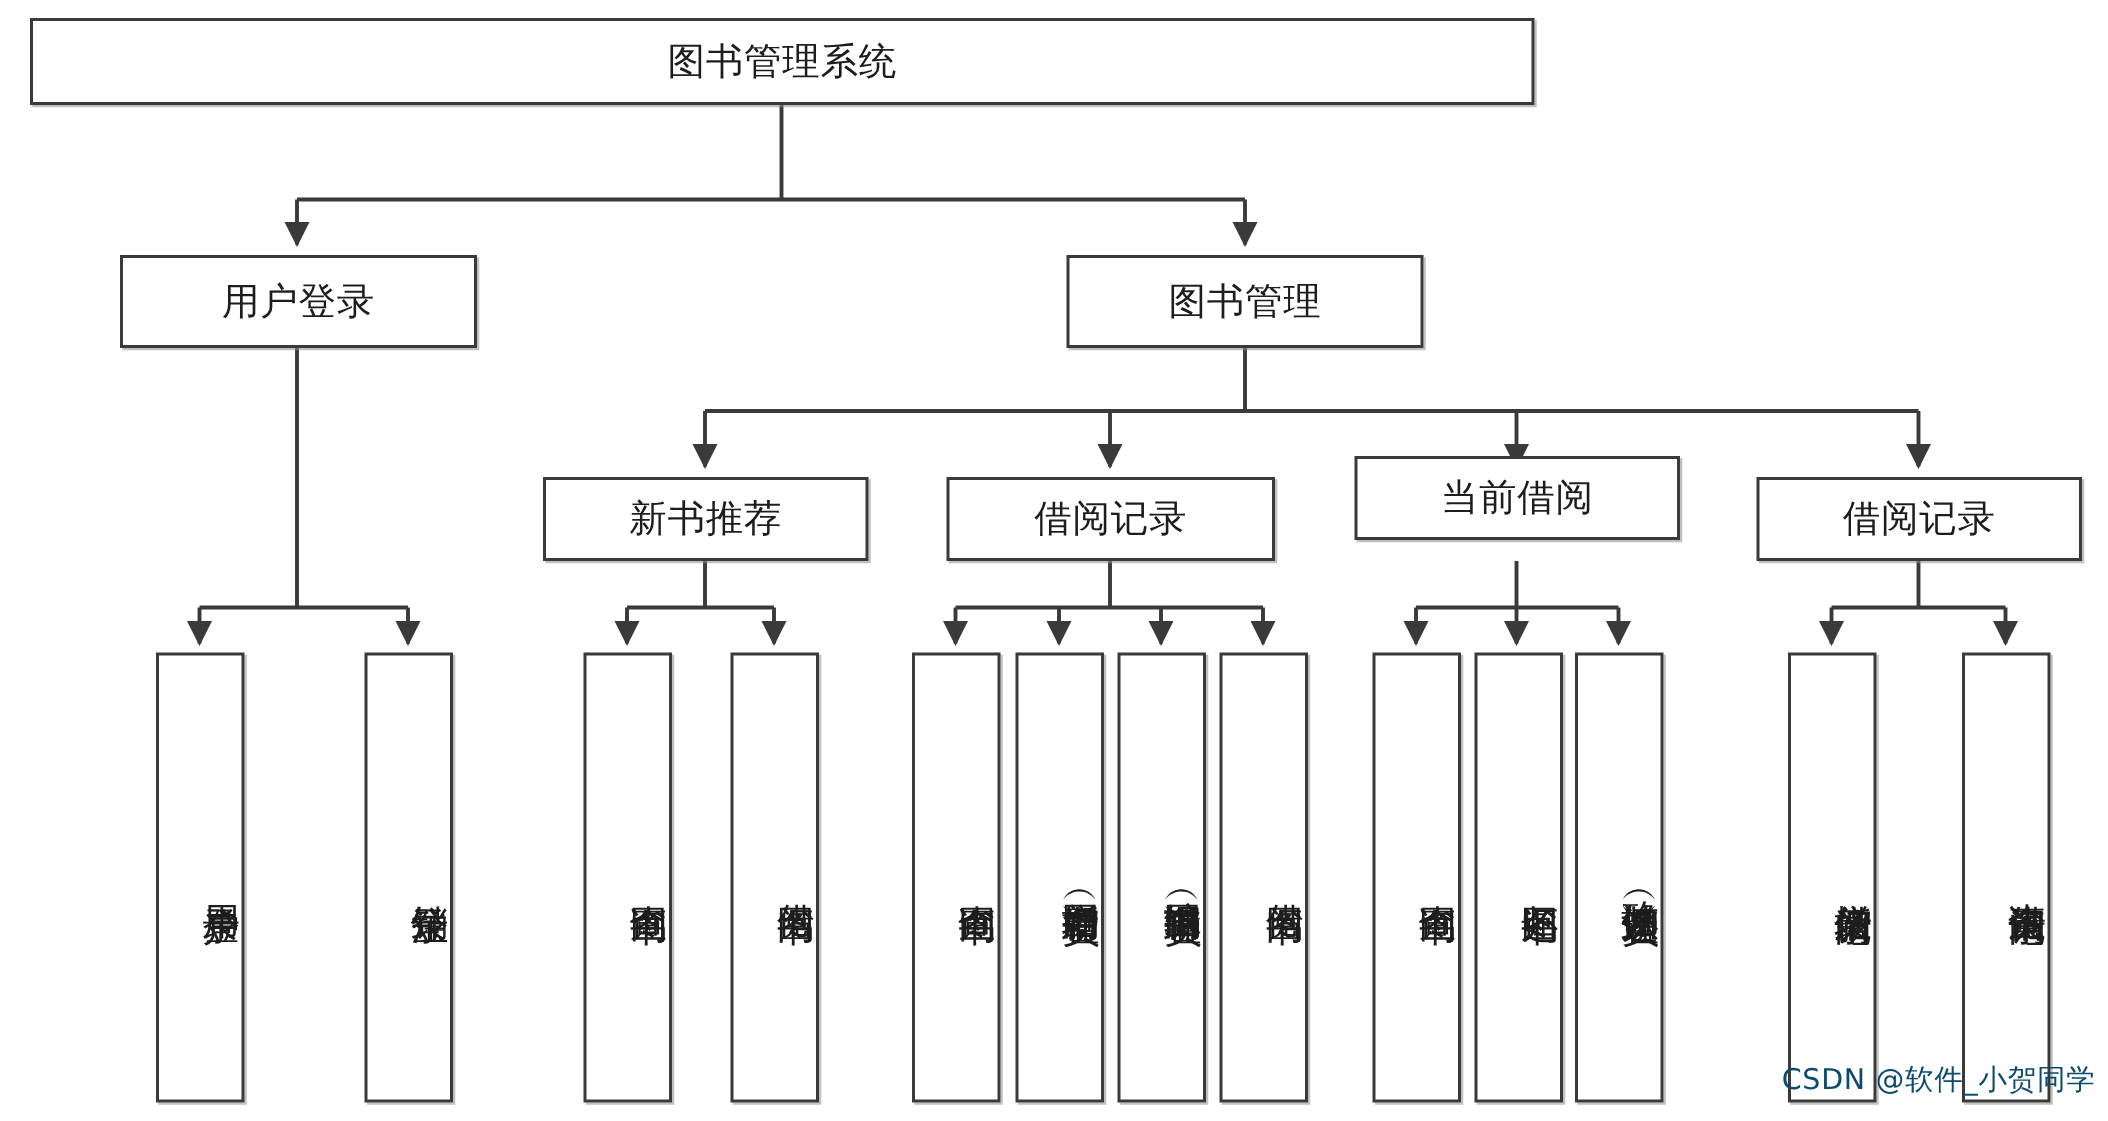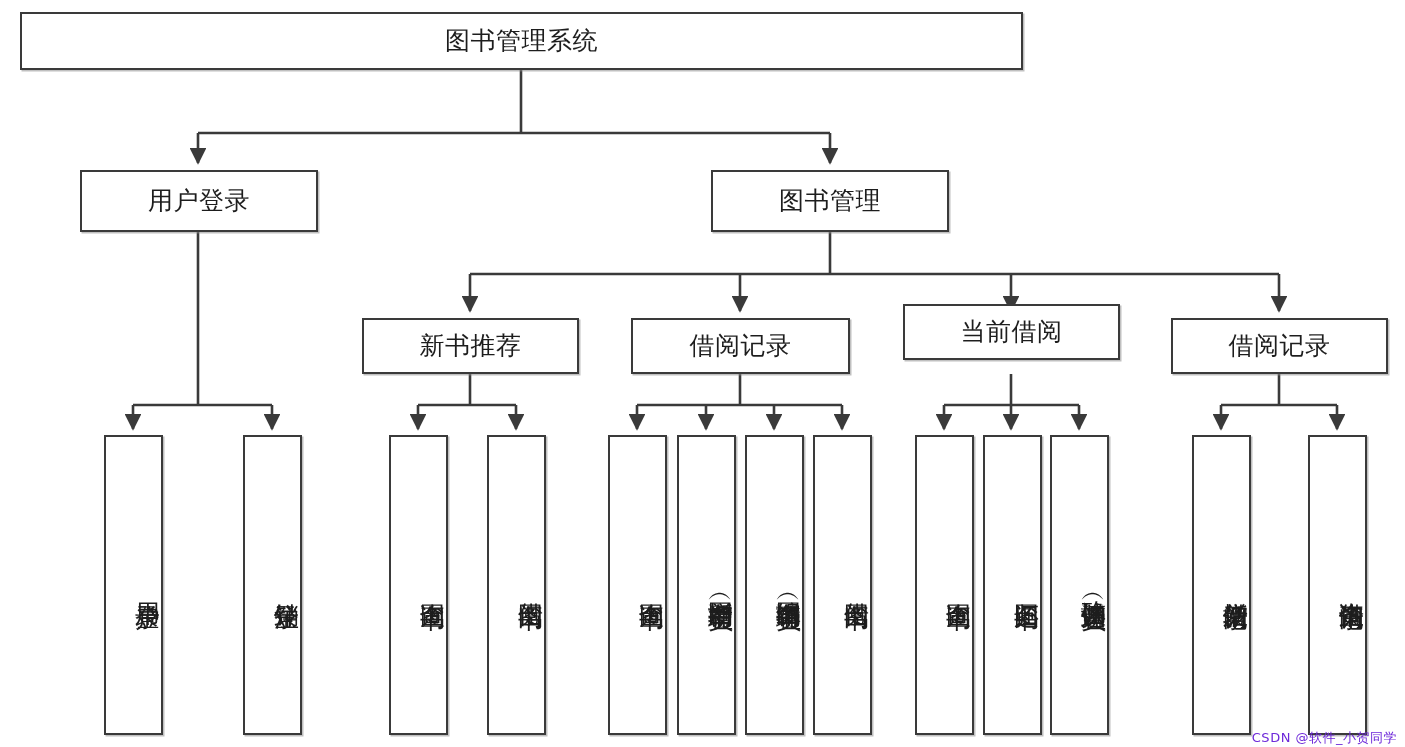--- a/index.html
+++ b/index.html
@@ -55,23 +55,23 @@
     justify-content: center;
   }
   .node.v-node .vlabel {
     writing-mode: vertical-rl;
     text-orientation: upright;
     display: block;
   }
   #watermark {
     position: absolute;
     right: 8px;
-    bottom: 0;
-    font-size: 13px;
-    color: #6d28d9;
+    bottom: 14px;
+    font-size: 19px;
+    color: #0c4a6e;
     letter-spacing: 0.5px;
     white-space: nowrap;
     user-select: none;
   }
 </style>
 </head>
 <body>
 
 <div id="diagram-root">
 

